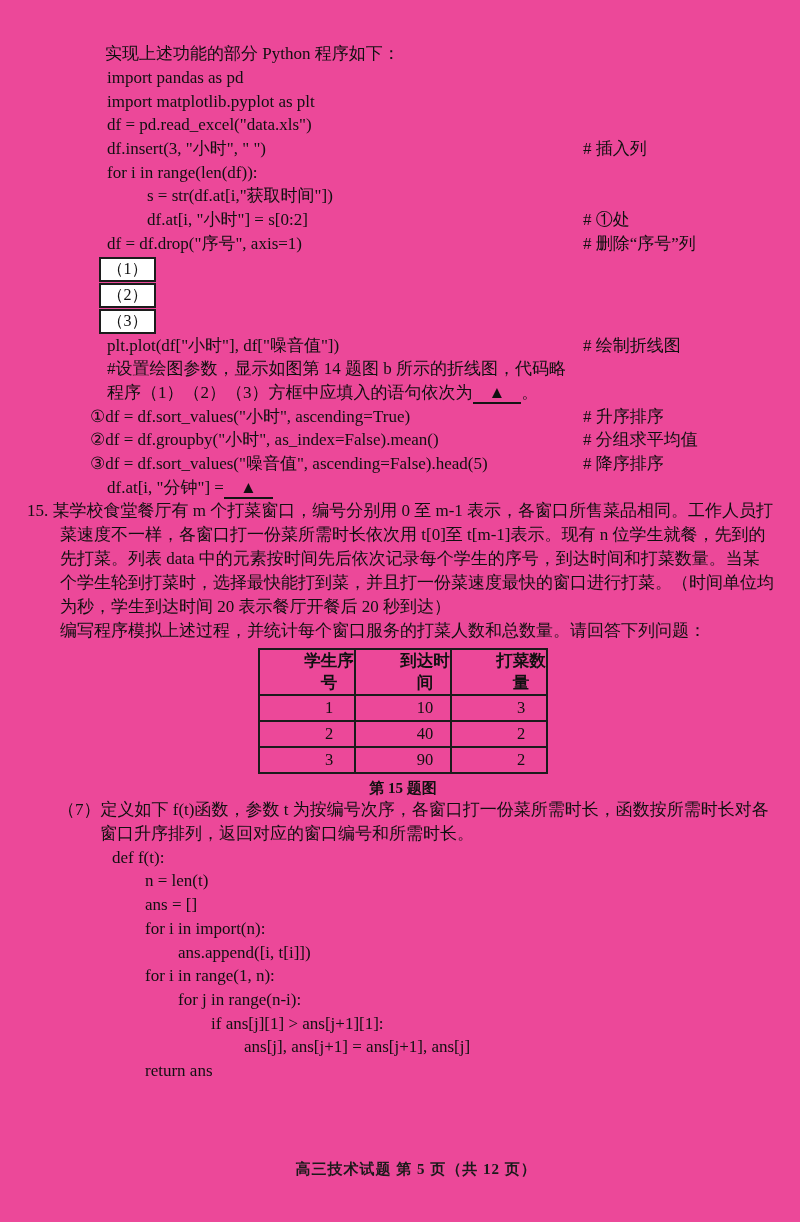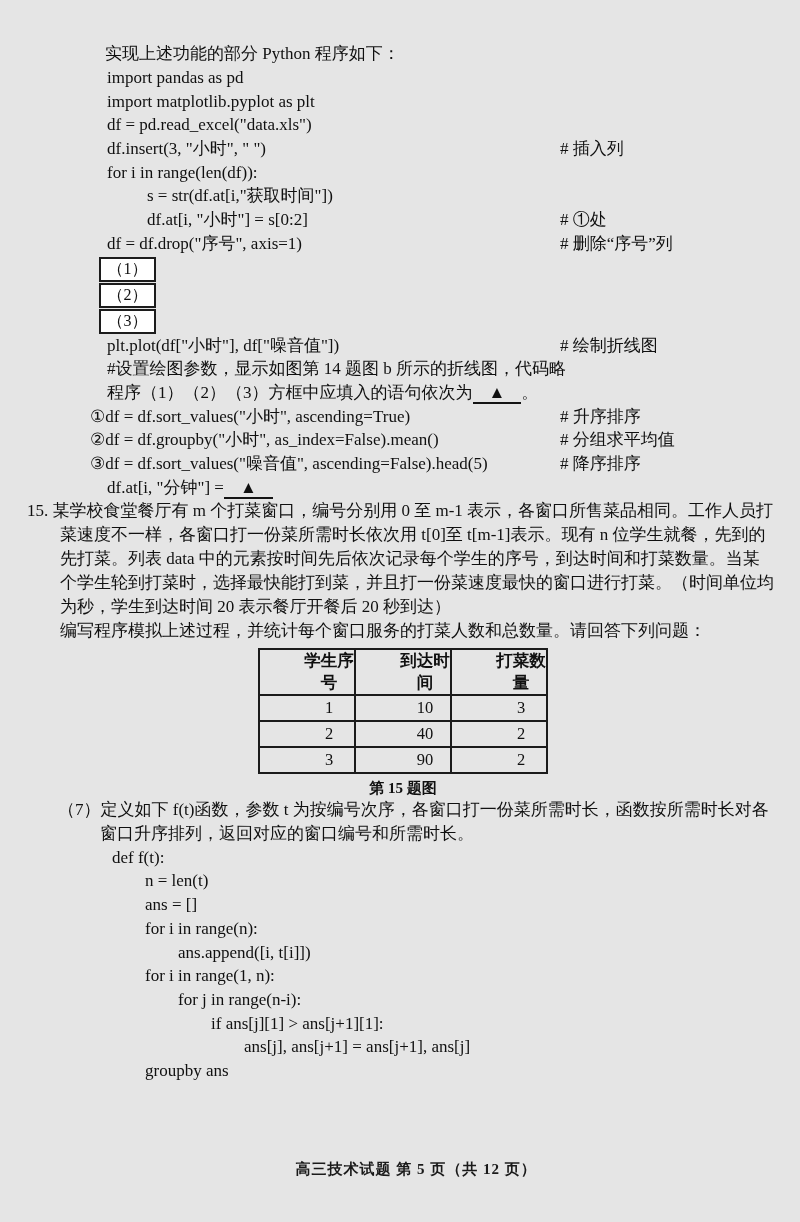--- a/index.html
+++ b/index.html
@@ -1,29 +1,29 @@
 <!DOCTYPE html>
 <html><head>
 <meta charset="utf-8">
 <style>
   * { margin:0; padding:0; box-sizing:border-box; }
   html,body { background:#ffffff; }
   .page {
     width:800px; height:1222px; position:relative; overflow:hidden;
-    background:#e5e5e5; color:#101010;
+    background:#ec4899; color:#101010;
     font-family:"Liberation Serif","DejaVu Serif",serif;
     font-size:17px; padding-top:42px;
   }
   .blk { position:relative; line-height:23.7px; white-space:pre-wrap; }
   
   .code .txt { display:inline-block; margin-left:107px; padding-left:calc(var(--ind,0) * 40px); }
   .code.circ .txt { margin-left:90px; }
   
   .code.c2 .txt { margin-left:112px; padding-left:calc(var(--ind,0) * 33px); }
-  .comment { position:absolute; left:560px; top:0; white-space:nowrap; }
+  .comment { position:absolute; left:583px; top:0; white-space:nowrap; }
   
   .lead { margin-left:105px; }
   
   .boxline { margin-left:99px; height:26px; line-height:26px; }
   .box {
     display:inline-block; border:2px solid #1c1c1c; width:57px; height:25px;
     line-height:20px; text-align:center; font-size:16px; background:#fff;
   }
   
   .para { line-height:23.9px; }
@@ -100,22 +100,22 @@
             <td>90</td>
             <td>2</td>
           </tr>
         </tbody>
       </table>
       <div class="caption">第 15 题图</div>
       <div class="blk para sub1"><span class="txt">（7）定义如下 f(t)函数，参数 t 为按编号次序，各窗口打一份菜所需时长，函数按所需时长对各窗口升序排列，返回对应的窗口编号和所需时长。</span></div>
       <div class="blk code c2"><span class="txt">def f(t):</span></div>
       <div class="blk code c2" style="--ind: 1;"><span class="txt">n = len(t)</span></div>
       <div class="blk code c2" style="--ind: 1;"><span class="txt">ans = []</span></div>
-      <div class="blk code c2" style="--ind: 1;"><span class="txt">for i in range(n):</span></div>
+      <div class="blk code c2" style="--ind: 1;"><span class="txt">for i in import(n):</span></div>
       <div class="blk code c2" style="--ind: 2;"><span class="txt">ans.append([i, t[i]])</span></div>
       <div class="blk code c2" style="--ind: 1;"><span class="txt">for i in range(1, n):</span></div>
       <div class="blk code c2" style="--ind: 2;"><span class="txt">for j in range(n-i):</span></div>
       <div class="blk code c2" style="--ind: 3;"><span class="txt">if ans[j][1] &gt; ans[j+1][1]:</span></div>
       <div class="blk code c2" style="--ind: 4;"><span class="txt">ans[j], ans[j+1] = ans[j+1], ans[j]</span></div>
-      <div class="blk code c2" style="--ind: 1;"><span class="txt">groupby ans</span></div>
+      <div class="blk code c2" style="--ind: 1;"><span class="txt">return ans</span></div>
     </div>
   <div class="footer">高三技术试题 第 5 页（共 12 页）</div>
 </div>
 
 </body></html>

